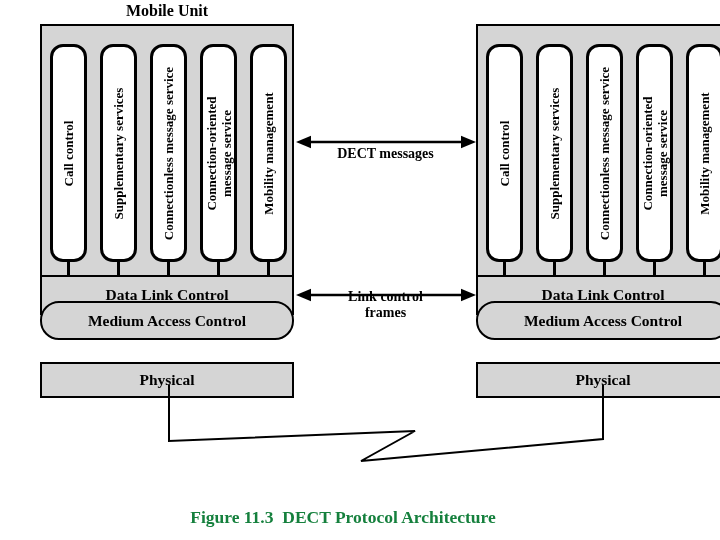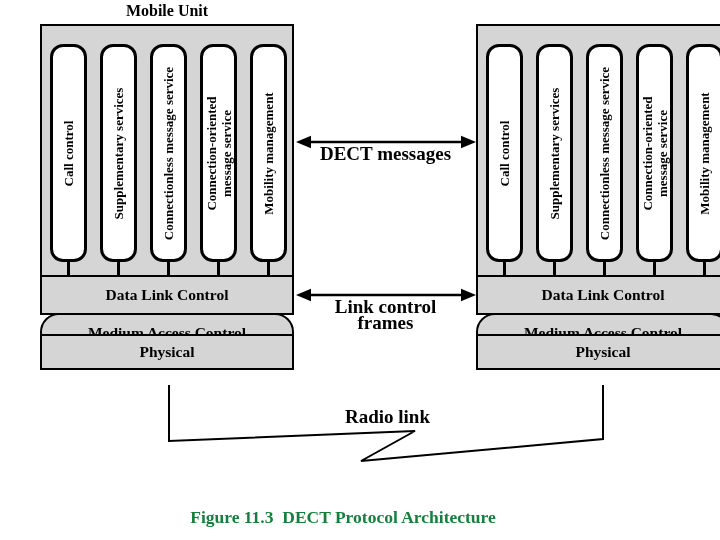--- a/index.html
+++ b/index.html
@@ -97,39 +97,39 @@
     border: 2px solid #000;
     box-sizing: border-box;
     display: flex;
     align-items: center;
     justify-content: center;
     font-weight: bold;
     font-size: 15.5px;
     color: #000;
   }
   .layer-dlc { top: 251px; height: 40px; }
-  .layer-mac { top: 289px; height: 39px; border-radius: 19px; }
-  .layer-phy { top: 310px; height: 36px; }
+  .layer-mac { top: 277px; height: 39px; border-radius: 19px; }
+  .layer-phy { top: 338px; height: 36px; }
   .stack-left  { left: 20px; }
   .stack-right { left: 456px; }
   .title-left  { left: 20px; }
   .title-right { left: 456px; }
   .arrow-label {
     position: absolute;
     left: 275px;
     width: 181px;
     text-align: center;
     font-weight: bold;
-    font-size: 19px;
+    font-size: 14px;
     line-height: 16px;
     white-space: pre-line;
     color: #000;
   }
   .lbl-dect  { top: 146px; }
-  .lbl-link  { top: 299px; }
+  .lbl-link  { top: 289px; }
   .lbl-radio { top: 409px; left: 277px; }
   .caption {
     position: absolute;
     top: 507px;
     left: 63px;
     width: 520px;
     text-align: center;
     font-weight: bold;
     font-size: 17.5px;
     color: #15803d;
@@ -217,17 +217,16 @@
       <line x1="288" y1="295" x2="444" y2="295" stroke-width="2.6"></line>
       <polygon points="276,295 291,288.8 291,301.2" stroke="none"></polygon>
       <polygon points="456,295 441,288.8 441,301.2" stroke="none"></polygon>
     </g>
     <polyline points="149,385 149,441 395,431 341,461 583,439 583,385" fill="none" stroke="#000000" stroke-width="2"></polyline>
   </svg>
 
   <div class="arrow-label lbl-dect">DECT messages</div>
   <div class="arrow-label lbl-link">Link control
 frames</div>
-  <div class="arrow-label lbl-radio">Radio link</div>
 
   <div class="caption">Figure 11.3  DECT Protocol Architecture</div>
 
 </div>
 
 </body></html>

